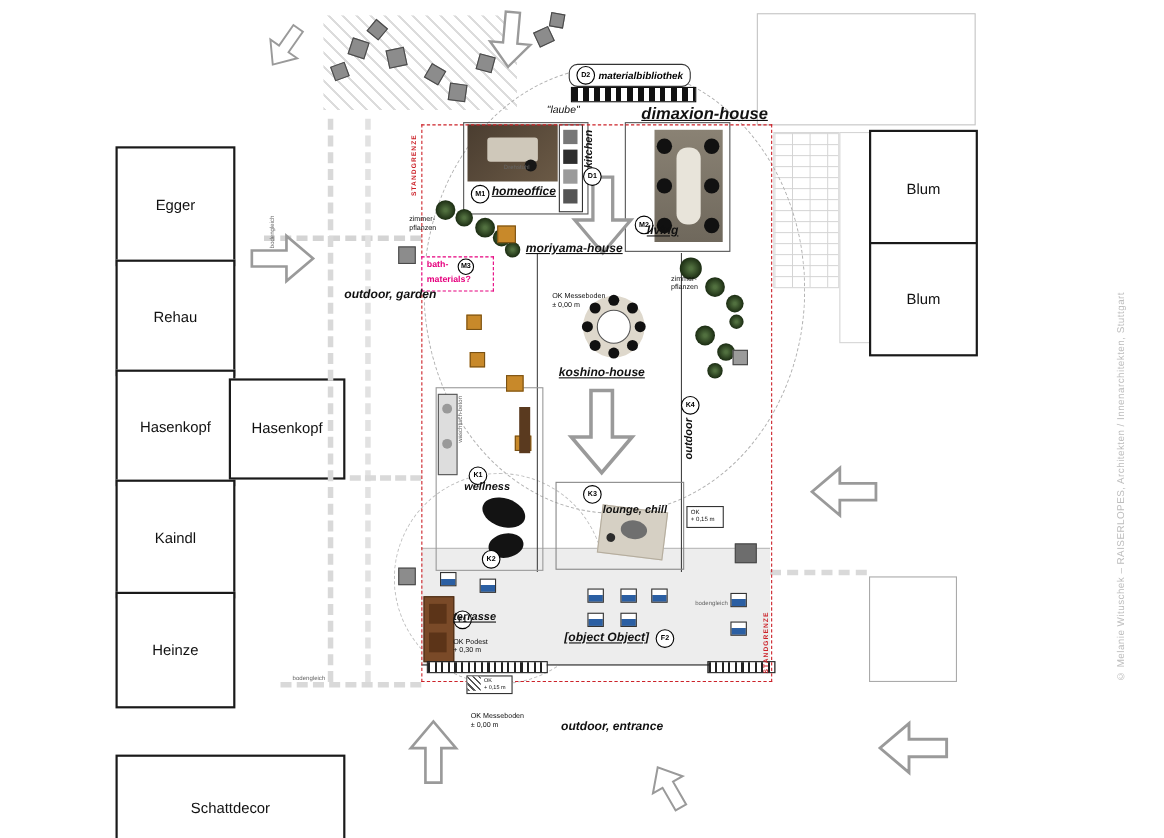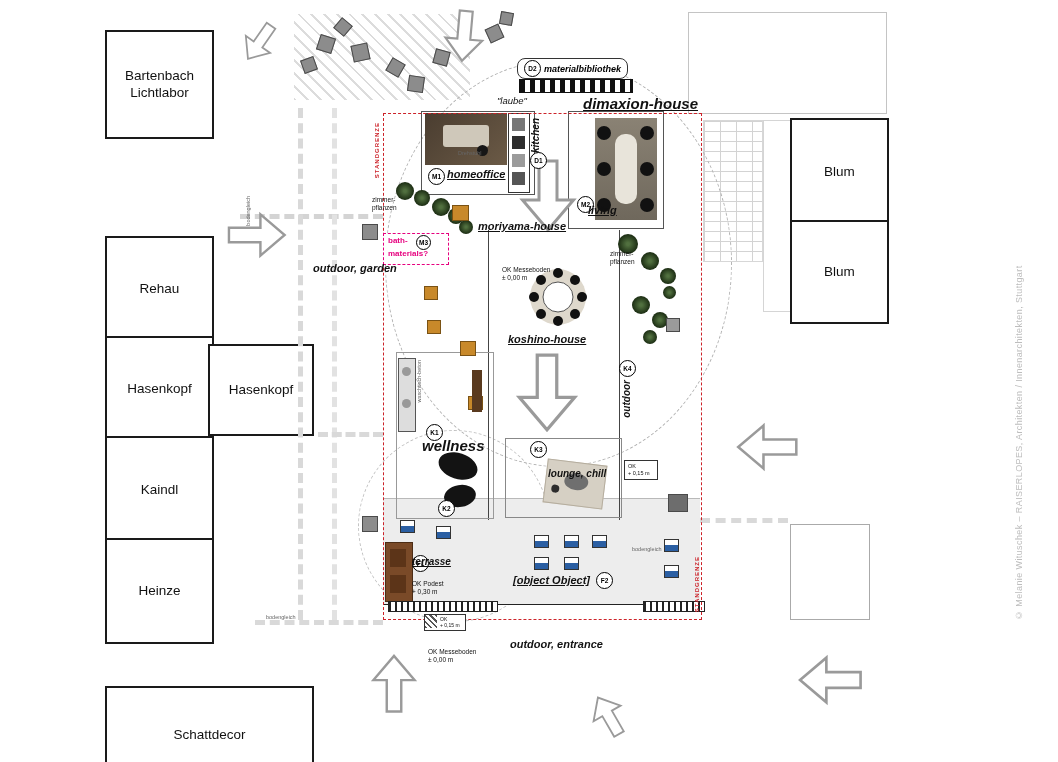--- a/index.html
+++ b/index.html
@@ -58,22 +58,21 @@
 
   <div class="abs" style="left:383px;top:498px;width:317px;height:106px;background:#ededed;border-top:1px solid #b9b9b9;z-index:5;"></div>
   <div class="wall" style="left:383px;top:604px;width:317px;border-top:1.5px solid #222;"></div>
   <div class="hatchbar" style="left:388px;top:601px;width:108px;height:9px;"></div>
   <div class="hatchbar" style="left:643px;top:601px;width:60px;height:9px;"></div>
 
   <div class="abs" style="left:383px;top:113px;width:317px;height:505px;border:1.5px dashed #cc2229;z-index:25;"></div>
   <div class="stand" style="left:374px;top:122px;">STANDGRENZE</div>
   <div class="stand" style="left:694px;top:556px;">STANDGRENZE</div>
 
-  <div class="box" style="left:105px;top:30px;width:105px;height:105px;"><span>Bartenbach
-Lichtlabor</span></div>
+  <div class="box" style="left:105px;top:133px;width:105px;height:105px;"><span>Egger</span></div>
   <div class="box" style="left:105px;top:236px;width:105px;height:102px;"><span>Rehau</span></div>
   <div class="box" style="left:105px;top:336px;width:105px;height:102px;"><span>Hasenkopf</span></div>
   <div class="box" style="left:105px;top:436px;width:105px;height:104px;"><span>Kaindl</span></div>
   <div class="box" style="left:105px;top:538px;width:105px;height:102px;"><span>Heinze</span></div>
   <div class="box" style="left:105px;top:638px;width:205px;height:94px;margin-top:48px;"><span>Schattdecor</span></div>
   <div class="box" style="left:208px;top:344px;width:102px;height:88px;"><span>Hasenkopf</span></div>
 
   <div class="box" style="left:790px;top:118px;width:95px;height:104px;"><span>Blum</span></div>
   <div class="box" style="left:790px;top:220px;width:95px;height:100px;"><span>Blum</span></div>
 
@@ -175,29 +174,29 @@
   <div class="graybox" style="left:362px;top:224px;width:14px;height:14px;"></div>
   <div class="graybox" style="left:362px;top:516px;width:14px;height:14px;"></div>
 
   <div class="abs" style="left:398px;top:358px;width:16px;height:72px;border:1px solid #555;background:#ddd;z-index:12;">
     <div class="abs" style="left:3px;top:8px;width:9px;height:9px;background:#999;border-radius:50%;"></div>
     <div class="abs" style="left:3px;top:40px;width:9px;height:9px;background:#999;border-radius:50%;"></div>
   </div>
   <div class="tiny vtext" style="left:416px;top:360px;position:absolute;">waschtisch-beton</div>
   <div class="abs" style="left:472px;top:370px;width:10px;height:42px;background:#5a3a1f;z-index:12;"></div>
   <div class="code" style="left:426px;top:424px;">K1</div>
-  <div class="hl" style="left:422px;top:437px;font-size:15px;">wellness</div>
+  <div class="hl" style="left:422px;top:437px;font-size:10px;">wellness</div>
   <div class="blk" style="left:438px;top:453px;width:40px;height:26px;transform:rotate(18deg);"></div>
   <div class="blk" style="left:444px;top:485px;width:32px;height:22px;transform:rotate(-10deg);"></div>
 
   <div class="code" style="left:619px;top:360px;">K4</div>
   <div class="hl vtext" style="left:621px;top:380px;font-size:10px;">outdoor</div>
 
   <div class="code" style="left:530px;top:441px;">K3</div>
-  <div class="hl" style="left:548px;top:468px;font-size:10px;text-align:right;">lounge, chill</div>
+  <div class="hl" style="left:548px;top:458px;font-size:10px;text-align:right;">lounge, chill</div>
   <div class="photo" style="left:545px;top:462px;width:58px;height:42px;background:#d6d0c4;transform:rotate(7deg);border:1px solid #b5ad9e;">
     <div class="abs" style="left:18px;top:10px;width:24px;height:17px;background:#6f6f6f;border-radius:50%;"></div>
     <div class="abs" style="left:6px;top:24px;width:8px;height:8px;background:#2c2c2c;border-radius:50%;"></div>
   </div>
   <div class="code" style="left:438px;top:500px;">K2</div>
   <div class="abs" style="left:624px;top:460px;width:32px;height:18px;border:1px solid #333;background:#fff;z-index:30;">
     <span class="note" style="left:3px;top:2px;font-size:5.5px;">OK
 + 0,15 m</span>
   </div>
 
@@ -223,21 +222,21 @@
   <div class="tbl" style="left:664px;top:565px;"></div>
   <div class="graybox" style="left:668px;top:494px;width:18px;height:16px;background:#6d6d6d;"></div>
 
   <div class="abs" style="left:424px;top:614px;width:40px;height:15px;border:1px solid #333;background:#fff;z-index:30;">
     <div class="abs" style="left:0;top:0;width:12px;height:13px;background:repeating-linear-gradient(45deg,#555 0 1.5px,#fff 1.5px 4px);"></div>
     <span class="note" style="left:15px;top:1px;font-size:5px;">OK
 + 0,15 m</span>
   </div>
   <div class="note" style="left:428px;top:648px;">OK Messeboden
 ± 0,00 m</div>
-  <div class="hl" style="left:510px;top:638px;font-style:italic;">outdoor, entrance</div>
+  <div class="hl" style="left:510px;top:655px;font-style:italic;">outdoor, entrance</div>
 
   <div class="tiny vtext" style="left:245px;top:196px;position:absolute;">bodengleich</div>
   <div class="tiny" style="left:266px;top:614px;">bodengleich</div>
   <div class="tiny" style="left:632px;top:546px;">bodengleich</div>
 
   <svg class="arrow" style="left:226px;top:212px;" width="64" height="46" viewBox="0 0 48 38">
       <polygon points="0,13 26,13 26,2 46,19 26,36 26,25 0,25" fill="#fff" stroke="#9a9a9a" stroke-width="2"></polygon>
     </svg>
   <svg class="arrow" style="left:238px;top:26px;transform:rotate(125deg);" width="42" height="34" viewBox="0 0 48 38">
       <polygon points="0,13 26,13 26,2 46,19 26,36 26,25 0,25" fill="#fff" stroke="#9a9a9a" stroke-width="2"></polygon>

